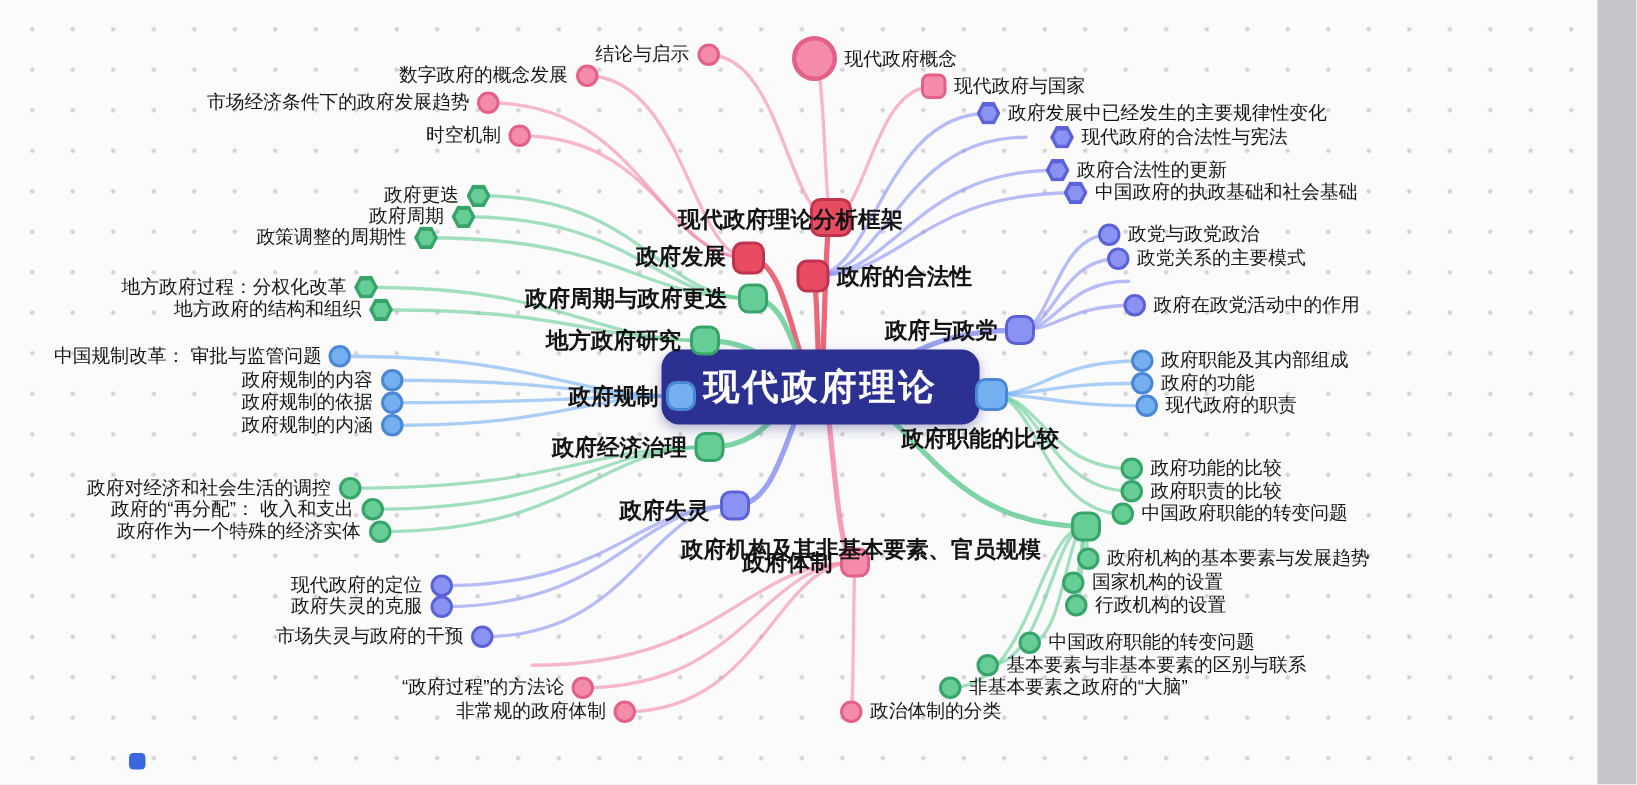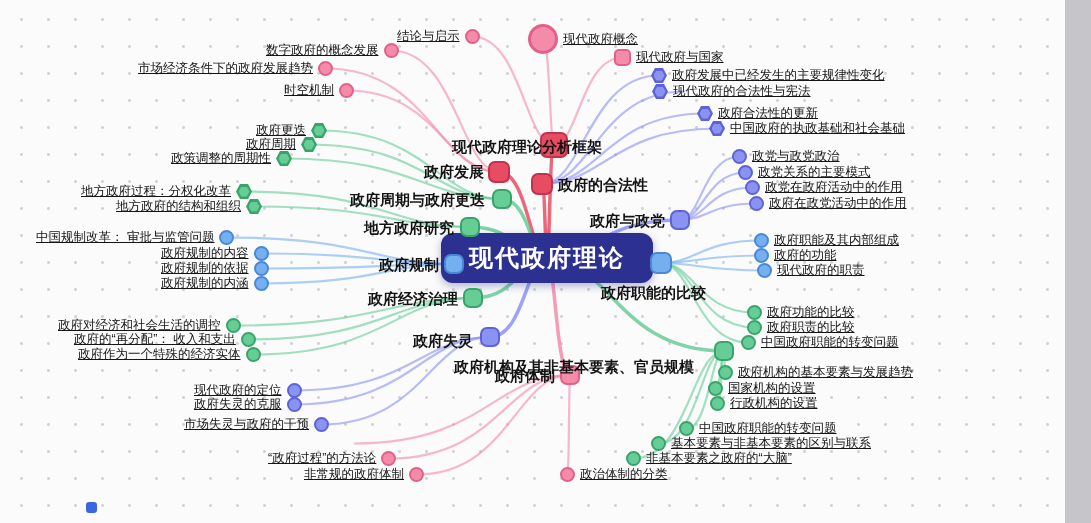--- a/index.html
+++ b/index.html
@@ -16,21 +16,21 @@
   #edges{position:absolute;left:0;top:0;z-index:1;pointer-events:none;}
   .center-node{
     position:absolute;left:441px;top:233px;width:212px;height:50px;border-radius:12px;
     background:var(--c,#2c3191);display:flex;align-items:center;justify-content:center;
     color:#fff;font-size:24px;font-weight:700;letter-spacing:2px;z-index:3;
     box-shadow:0 3px 8px rgba(40,45,120,.35);white-space:nowrap;
   }
   .blob{position:absolute;border-radius:7px;background:var(--c,#ccc);border:2.5px solid var(--cd,#999);box-sizing:border-box;z-index:4;}
   .branch-label{position:absolute;font-weight:700;font-size:15px;color:#141414;white-space:nowrap;z-index:5;line-height:16px;text-align:right;}
   .leaf{position:absolute;display:flex;align-items:center;gap:5px;white-space:nowrap;font-size:12.5px;color:#151515;height:15px;z-index:5;}
-  .leaf-label{line-height:15px;text-decoration:underline;}
+  .leaf-label{line-height:15px;}
   .dot{width:15px;height:15px;box-sizing:border-box;flex:none;border-radius:50%;background:var(--c,#ccc);border:2.5px solid var(--cd,#999);}
   .dot.hex{border:none;border-radius:0;background:var(--cd,#999);width:16px;height:15px;position:relative;
     clip-path:polygon(25% 0,75% 0,100% 50%,75% 100%,25% 100%,0 50%);}
   .dot.hex::after{content:"";position:absolute;inset:2.5px;background:var(--c,#ccc);
     clip-path:polygon(25% 0,75% 0,100% 50%,75% 100%,25% 100%,0 50%);}
   .dot.lg{width:30px;height:30px;border-width:3px;}
   .dot.sq{border-radius:5px;width:17px;height:17px;}
   .dr .dot{order:2;}
   .corner{position:absolute;left:86px;top:502px;width:11px;height:11px;border-radius:3px;background:#3a66e0;z-index:2;}
 </style>
@@ -280,36 +280,32 @@
   <div class="blob" style="left: 670px; top: 210px; width: 20px; height: 20px; --c: #8b93f2; --cd: #5d63d6;"></div>
   <div class="branch-label" style="left:590px;top:213px">政府与政党</div>
   <div class="leaf" style="left:732px;top:149px">
     <span class="dot" style="--c: #8b93f2; --cd: #5d63d6;"></span>
     <span class="leaf-label">政党与政党政治</span>
   </div>
   <div class="leaf" style="left:738px;top:165px">
     <span class="dot" style="--c: #8b93f2; --cd: #5d63d6;"></span>
     <span class="leaf-label">政党关系的主要模式</span>
   </div>
-  <div class="leaf" style="left:745px;top:180px">
-    <span class="dot" style="--c: #8b93f2; --cd: #5d63d6;"></span>
-    <span class="leaf-label">政党在政府活动中的作用</span>
-  </div>
   <div class="leaf" style="left:749px;top:196px">
     <span class="dot" style="--c: #8b93f2; --cd: #5d63d6;"></span>
     <span class="leaf-label">政府在政党活动中的作用</span>
   </div>
 
   <div class="blob" style="left: 531px; top: 173px; width: 22px; height: 22px; --c: #e74c63; --cd: #c0334e;"></div>
   <div class="branch-label" style="left:558px;top:177px">政府的合法性</div>
   <div class="leaf" style="left:651px;top:68px">
     <span class="dot hex" style="--c: #8b93f2; --cd: #5d63d6;"></span>
     <span class="leaf-label">政府发展中已经发生的主要规律性变化</span>
   </div>
-  <div class="leaf" style="left:652px;top:84px">
+  <div class="leaf" style="left:700px;top:84px">
     <span class="dot hex" style="--c: #8b93f2; --cd: #5d63d6;"></span>
     <span class="leaf-label">现代政府的合法性与宪法</span>
   </div>
   <div class="leaf" style="left:697px;top:106px">
     <span class="dot hex" style="--c: #8b93f2; --cd: #5d63d6;"></span>
     <span class="leaf-label">政府合法性的更新</span>
   </div>
   <div class="leaf" style="left:709px;top:121px">
     <span class="dot hex" style="--c: #8b93f2; --cd: #5d63d6;"></span>
     <span class="leaf-label">中国政府的执政基础和社会基础</span>

